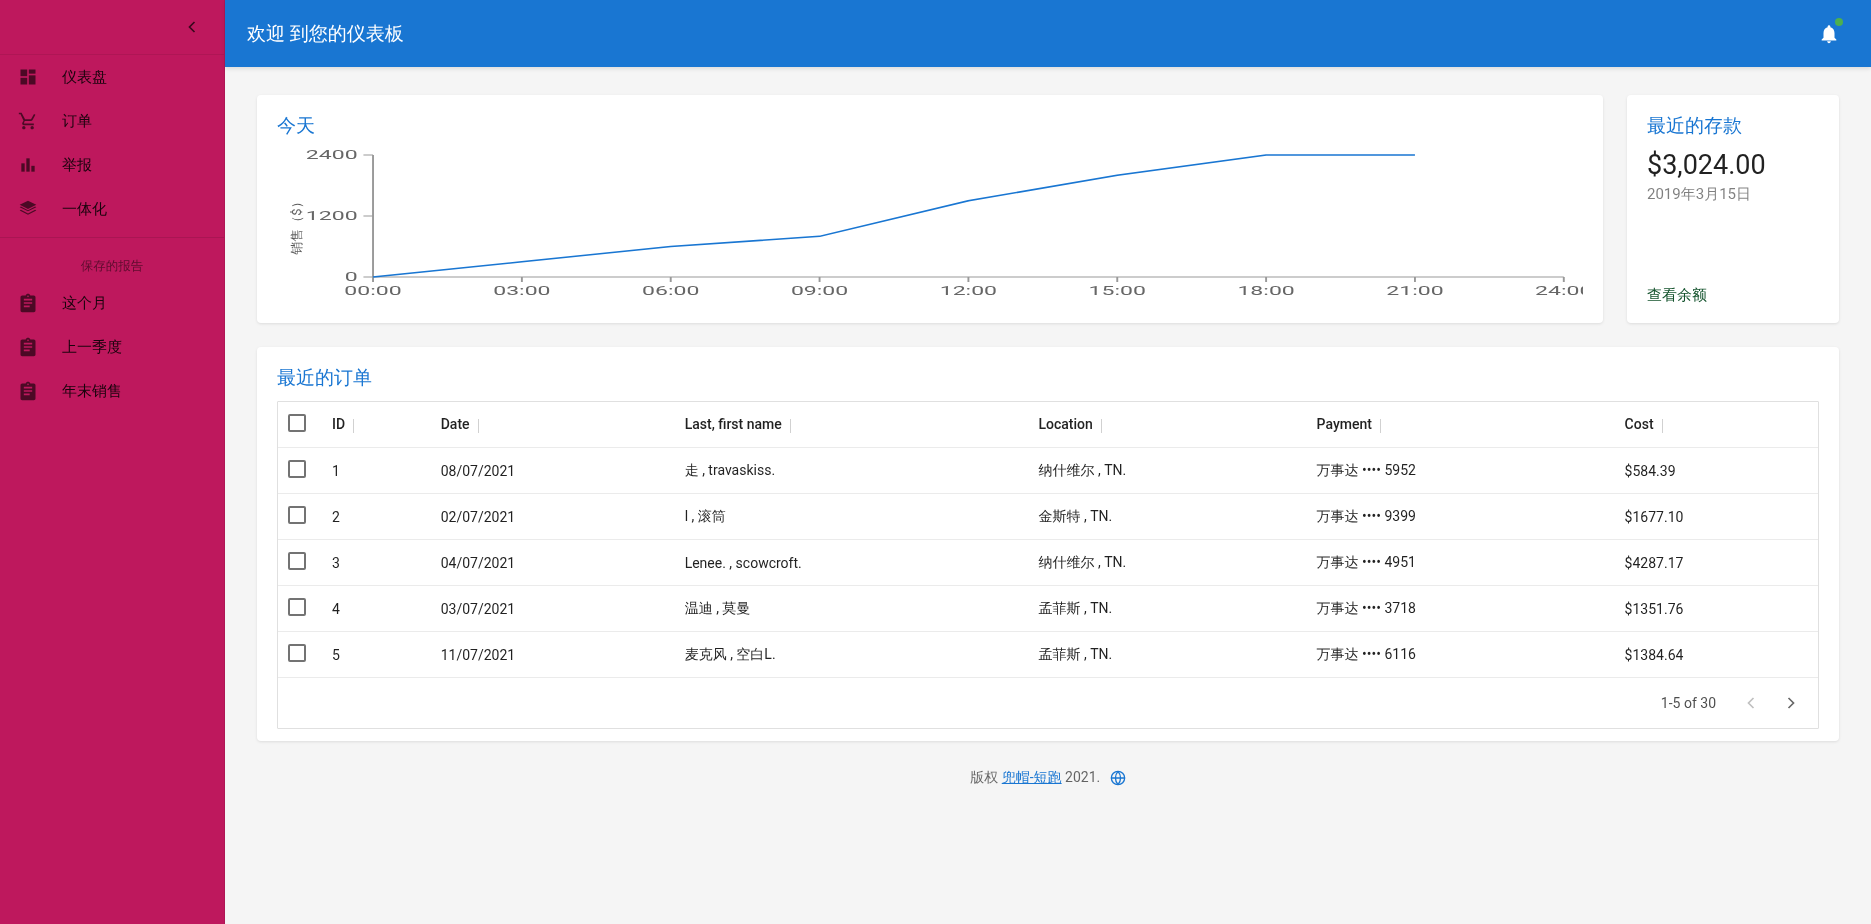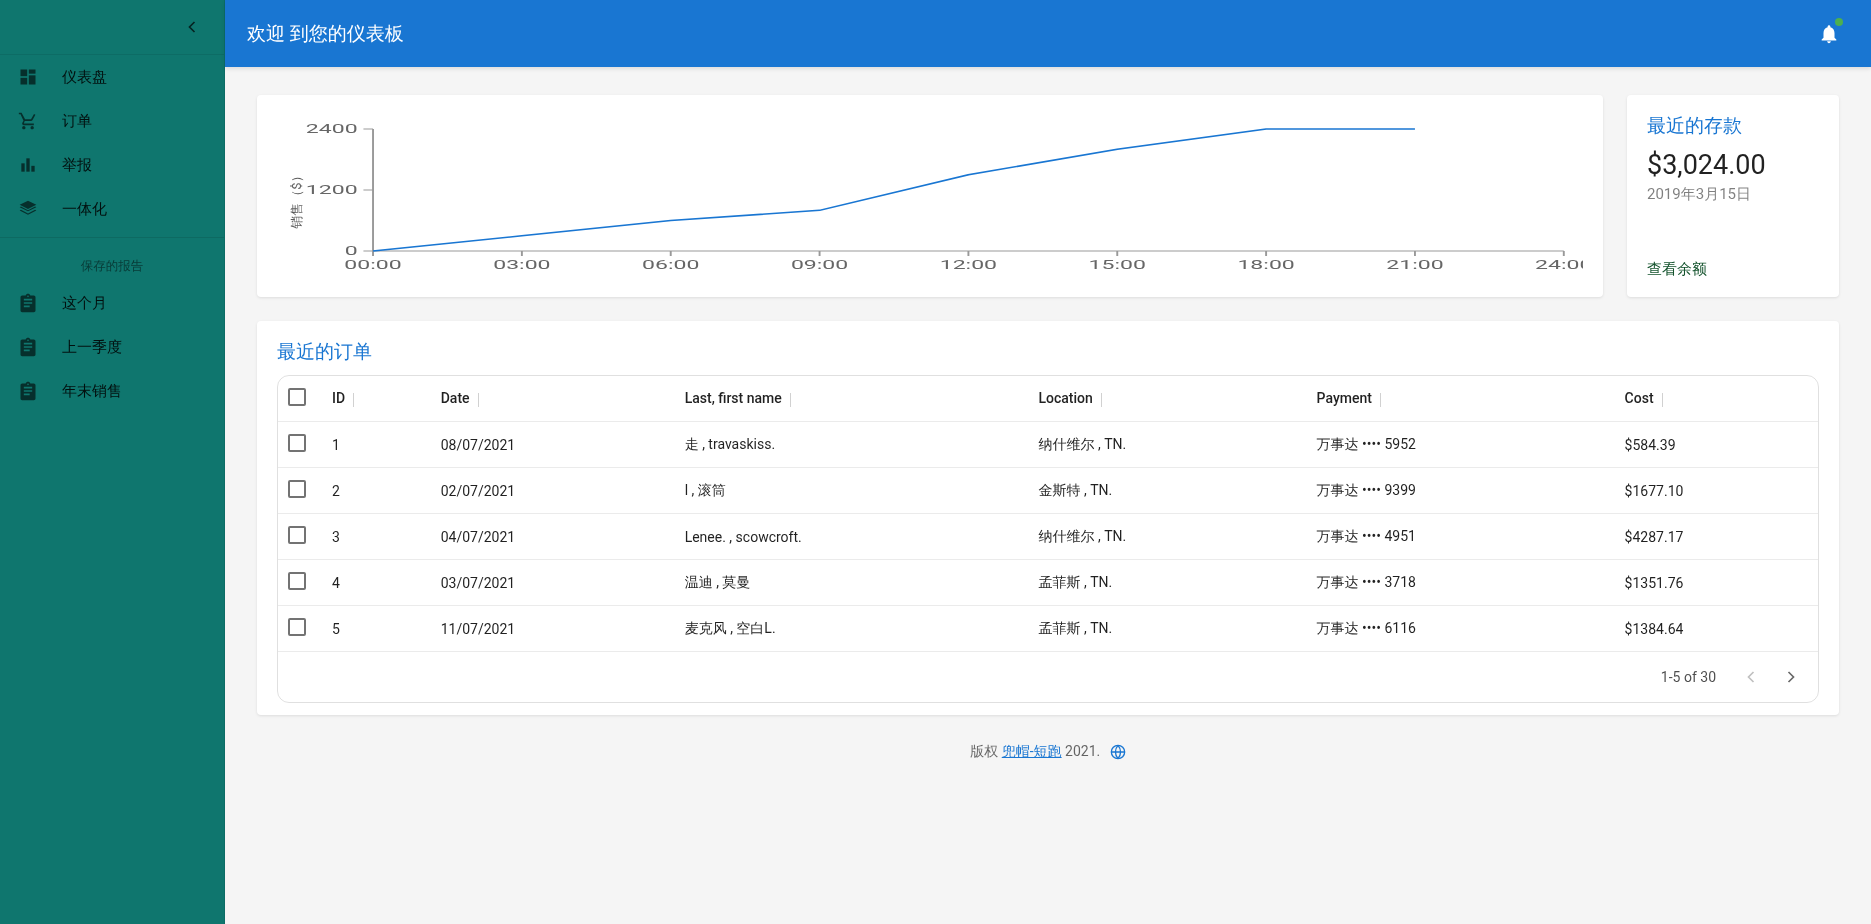--- a/index.html
+++ b/index.html
@@ -1,18 +1,18 @@
 <!DOCTYPE html>
 <html><head>
 <meta charset="utf-8">
 <style>
 * { box-sizing: border-box; margin: 0; padding: 0; }
 body { font-family: "Roboto", "Helvetica Neue", Arial, sans-serif; background: #f5f5f5; color: rgba(0,0,0,0.87); font-size: 14px; }
 .root { display: flex; min-height: 100vh; }
-.sidebar { width: 225px; background: #0f766e; display: flex; flex-direction: column; border-right: 1px solid rgba(0,0,0,0.08); flex-shrink: 0; }
+.sidebar { width: 225px; background: #be185d; display: flex; flex-direction: column; border-right: 1px solid rgba(0,0,0,0.08); flex-shrink: 0; }
 .sidebar-toolbar { height: 55px; display: flex; align-items: center; justify-content: flex-end; padding: 0 12px; border-bottom: 1px solid rgba(0,0,0,0.08); }
 .icon-btn { width: 40px; height: 40px; border-radius: 50%; display: inline-flex; align-items: center; justify-content: center; background: transparent; border: none; cursor: pointer; color: rgba(0,0,0,0.7); }
 .nav-list { list-style: none; padding: 0; }
 .nav-item { display: flex; align-items: center; padding: 10px 16px; cursor: pointer; color: rgba(0,0,0,0.87); }
 .nav-item .icon { width: 24px; height: 24px; margin-right: 22px; color: rgba(0,0,0,0.6); display: inline-flex; align-items: center; justify-content: center; }
 .nav-item span.label { font-size: 15px; }
 .divider { height: 1px; background: rgba(0,0,0,0.1); margin: 6px 0; }
 .nav-subheader { padding: 14px 16px 6px; font-size: 12.5px; color: rgba(0,0,0,0.5); text-align: center; }
 .content { flex: 1; display: flex; flex-direction: column; min-width: 0; }
 .appbar { height: 67px; background: #1976d2; color: #fff; display: flex; align-items: center; padding: 0 22px; box-shadow: 0 2px 4px rgba(0,0,0,0.1); }
@@ -22,21 +22,21 @@
 .main { padding: 28px 32px 24px; flex:1; }
 .top-row { display: flex; gap: 24px; margin-bottom: 24px; }
 .card { background: #fff; border-radius: 4px; box-shadow: 0 1px 3px rgba(0,0,0,0.1); padding: 18px 20px; }
 .chart-card { flex: 1; min-width: 0; }
 .deposit-card { width: 212px; display: flex; flex-direction: column; }
 .card-title { color: #1976d2; font-size: 19px; font-weight: 400; margin-bottom: 4px; }
 .deposit-amount { font-size: 27px; font-weight: 400; margin-top: 6px; }
 .deposit-date { color: rgba(0,0,0,0.5); font-size: 15px; margin-top: 4px; }
 .deposit-link { color: #14532d; font-size: 15px; margin-top: auto; cursor: pointer; }
 .orders-card { padding: 18px 20px 12px; }
-.table-wrap { border: 1px solid rgba(0,0,0,0.12); border-radius: 12px; margin-top: 10px; }
+.table-wrap { border: 1px solid rgba(0,0,0,0.12); border-radius: 1px; margin-top: 10px; }
 table { width: 100%; border-collapse: collapse; }
 th, td { text-align: left; padding: 12px 10px; font-size: 14px; border-bottom: 1px solid rgba(0,0,0,0.08); }
 th { font-weight: 500; color: rgba(0,0,0,0.87); }
 th .col-sep { display:inline-block; width:1px; height:14px; background: rgba(0,0,0,0.18); vertical-align: middle; margin-left: 8px; }
 tbody tr:last-child td { border-bottom: none; }
 .checkbox { width: 18px; height: 18px; border: 2px solid rgba(0,0,0,0.55); border-radius: 2px; display: inline-block; cursor: pointer; }
 th.check-col, td.check-col { width: 44px; }
 .table-footer { display: flex; align-items: center; justify-content: flex-end; padding: 8px 10px; border-top: 1px solid rgba(0,0,0,0.08); color: rgba(0,0,0,0.7); font-size: 14px; gap: 6px; }
 .table-footer .pg { margin-right: 12px; }
 .footer { text-align: center; padding: 28px 0 12px; color: rgba(0,0,0,0.6); font-size: 14px; }
@@ -136,20 +136,21 @@
         <svg width="22" height="22" viewBox="0 0 24 24" fill="currentColor">
             <path d="M12 22c1.1 0 2-.9 2-2h-4c0 1.1.9 2 2 2zm6-6V11c0-3.1-1.6-5.6-4.5-6.3V4c0-.8-.7-1.5-1.5-1.5S10.5 3.2 10.5 4v.7C7.6 5.4 6 7.9 6 11v5l-2 2v1h16v-1l-2-2z"></path>
           </svg>
         <span class="bell-dot"></span>
       </button>
     </header>
 
     <main class="main">
       <div class="top-row">
         <div class="card chart-card">
+          <div class="card-title">今天</div>
           <div class="chart-box">
             <span class="y-axis-label">销售（$）</span>
             <svg id="chart-svg" width="100%" height="100%" viewBox="0 0 680 160" preserveAspectRatio="none">
                 <line x1="50" y1="10" x2="50" y2="132" stroke="#999"></line>
                 <line x1="50" y1="132" x2="670" y2="132" stroke="#999"></line>
                 <line x1="45" y1="132" x2="50" y2="132" stroke="#999"></line>
                 <text x="42" y="136" text-anchor="end" font-size="12" fill="#666">0</text>
                 <line x1="45" y1="71" x2="50" y2="71" stroke="#999"></line>
                 <text x="42" y="75" text-anchor="end" font-size="12" fill="#666">1200</text>
                 <line x1="45" y1="10" x2="50" y2="10" stroke="#999"></line>

